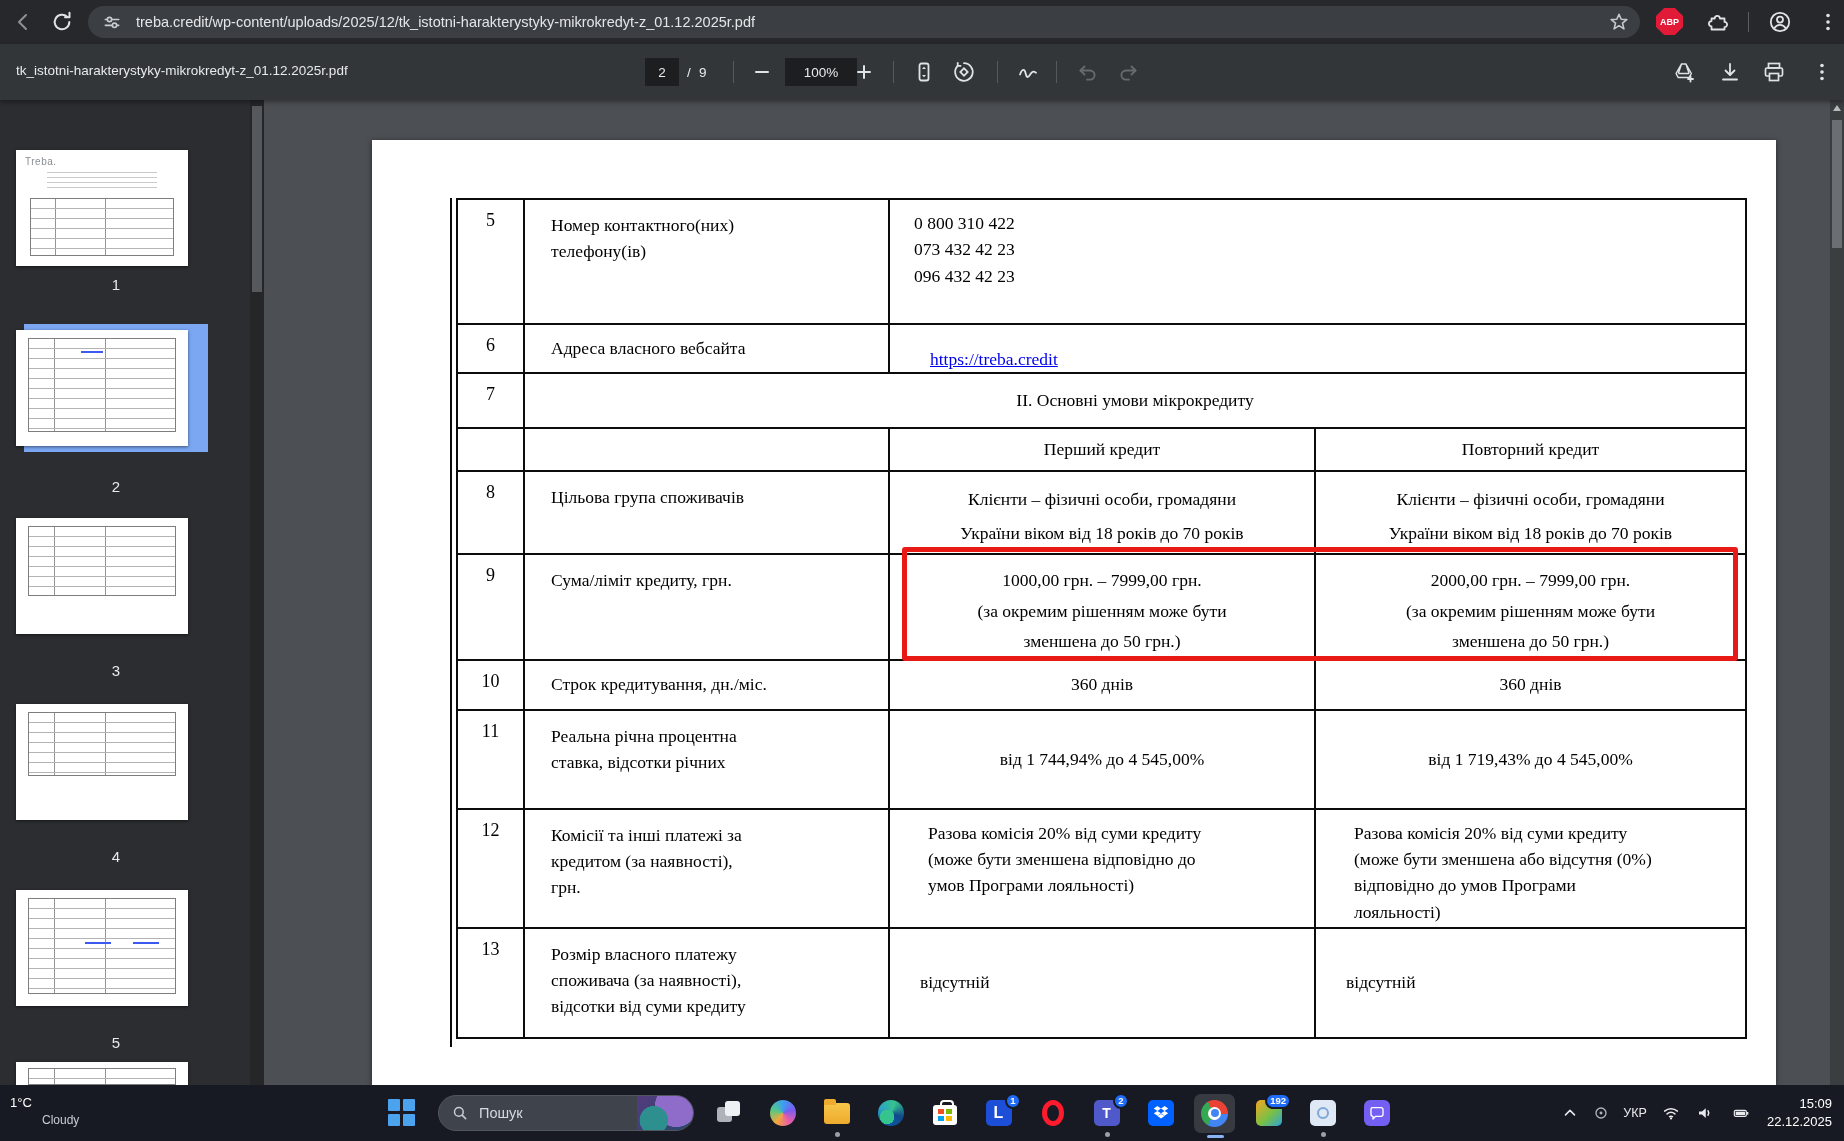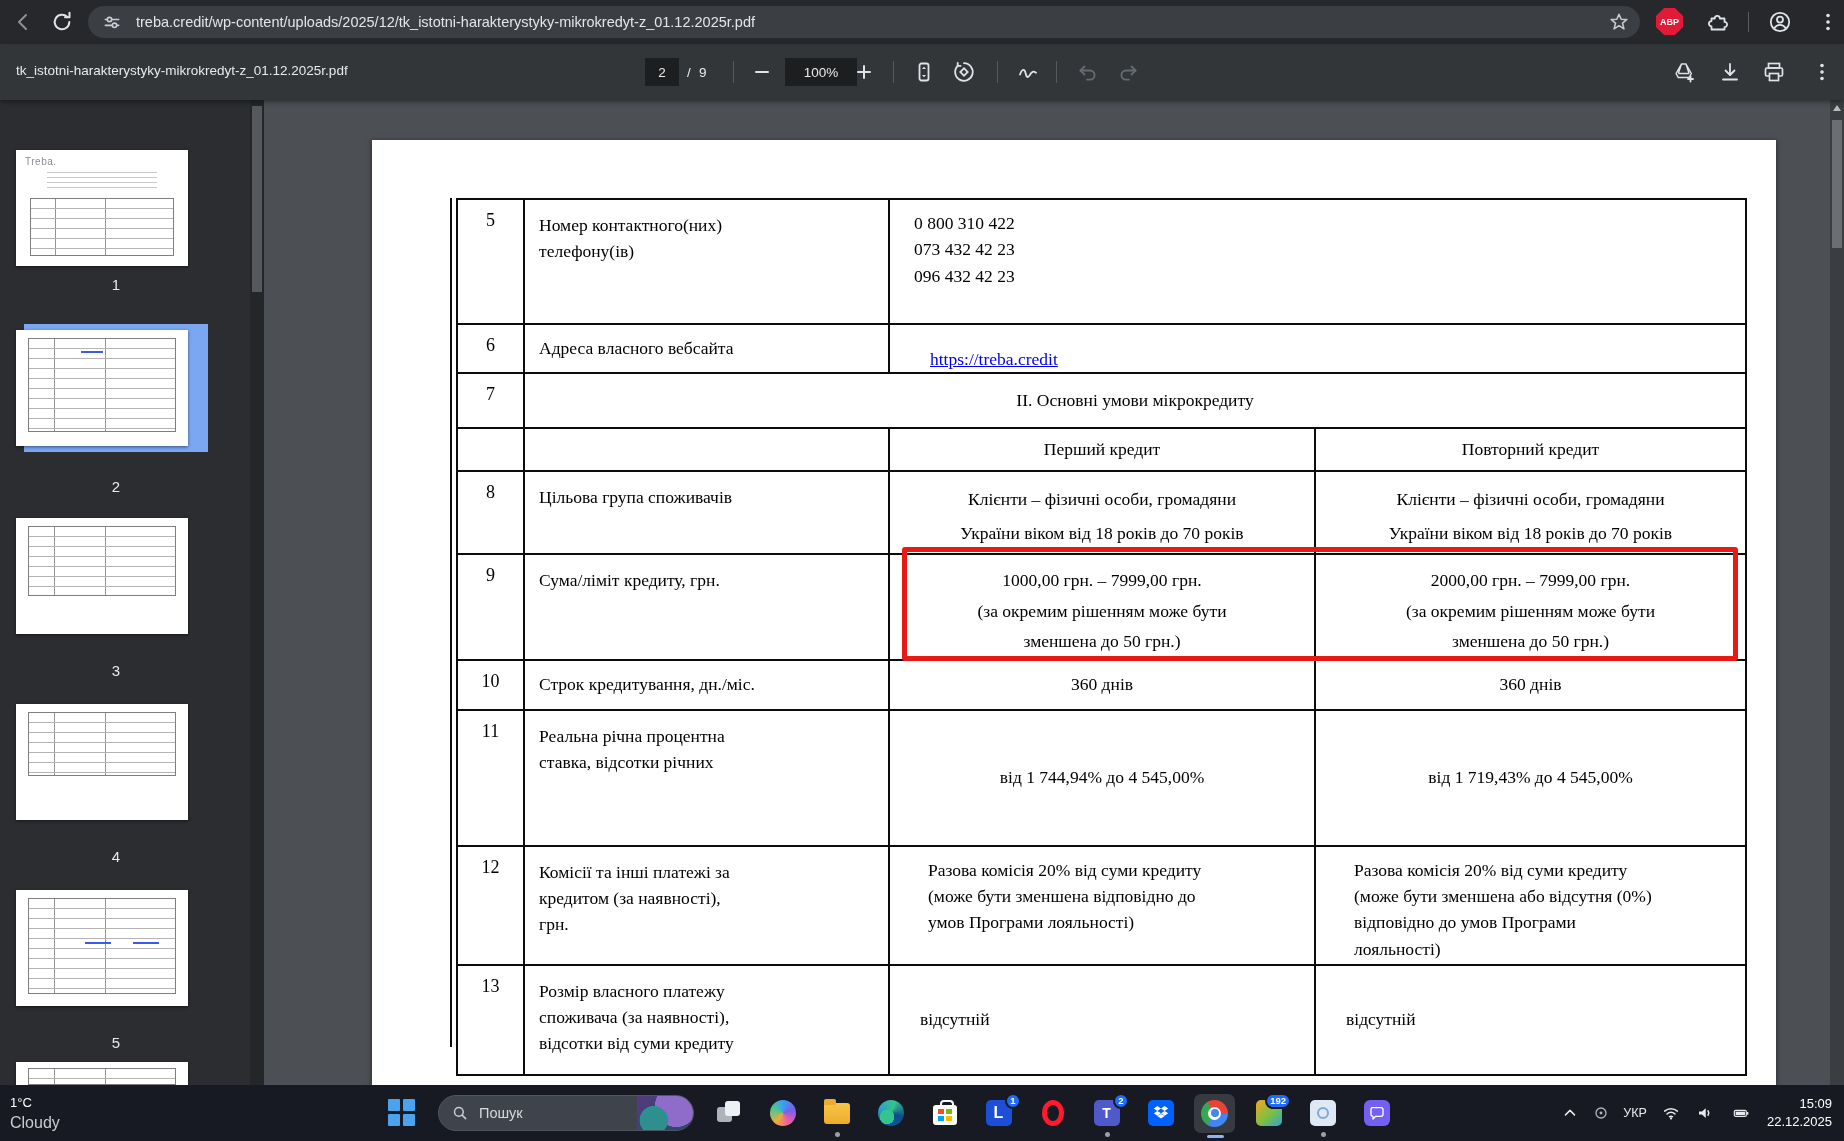--- a/index.html
+++ b/index.html
@@ -50,41 +50,41 @@
   .side-scroll .sthumb { position:absolute; left:2px; top:6px; width:10px; height:186px; background:#55585c; }
 
   .page { position:absolute; left:372px; top:40px; width:1404px; height:945px; background:#fff;
           box-shadow:0 1px 5px rgba(0,0,0,.55); }
   .tablewrap { position:absolute; left:84px; top:58px; width:1289px; height:849px; }
   .tablewrap::before { content:""; position:absolute; left:-6px; top:0; width:2px; height:100%; background:#0a0a0a; }
   .doc-table { border-collapse:collapse; table-layout:fixed; width:1289px;
                font-family:"Liberation Serif",serif; color:#000; }
   .doc-table td { border:2px solid #0c0c0c; font-size:17.5px; padding:2px 8px; vertical-align:middle; }
   .doc-table .num { text-align:center; vertical-align:top; padding-top:10px; font-size:18px; }
-  .doc-table .lbl { text-align:left; vertical-align:top; padding-top:12px; padding-left:14px;
+  .doc-table .lbl { text-align:left; vertical-align:top; padding-top:12px; padding-left:26px;
                     white-space:pre-line; line-height:1.5; }
   .doc-table .ctr { text-align:center; white-space:pre-line; }
   .doc-table .lft { text-align:left; white-space:pre-line; }
   .vtop { vertical-align:top !important; padding-top:10px !important; }
   .lh-big { line-height:1.95;border-radius:12px; }
   .lh-mid { line-height:1.75; }
   .lh-sm  { line-height:1.5; }
   .doclink { color:#0000ee; text-decoration:underline; }
   .redbox { position:absolute; left:446px; top:349px; width:836px; height:114px;
             border:5px solid #e81a16; border-radius:3px; pointer-events:auto; }
 
   .page-scroll { position:absolute; left:1830px; top:0; width:14px; height:985px; background:#3b3e41; }
   .page-scroll .up { position:absolute; left:0; top:0; width:14px; height:16px; display:flex; align-items:center; justify-content:center; }
   .page-scroll .up i { width:0; height:0; border-left:4px solid transparent; border-right:4px solid transparent; border-bottom:6px solid #b8bbbe; }
   .page-scroll .pthumb { position:absolute; left:2px; top:20px; width:10px; height:128px; background:#6b6e72; }
 
   
   .taskbar { position:absolute; left:0; top:1085px; width:1844px; height:56px; background:#171a22; }
   .weather { position:absolute; left:10px; top:9px; color:#fff; font-size:13px; line-height:1.4; }
-  .weather .desc { color:#c9cdd3; font-size:16px; }
+  .weather .desc { color:#c9cdd3; font-size:12px;margin-left:32px; }
   .startbtn { position:absolute; left:388px; top:14px; width:28px; height:28px; display:grid;
               grid-template-columns:12px 12px; grid-template-rows:12px 12px; gap:3px; }
   .startbtn i { background:#4ba3ee; border-radius:1px; }
   .searchbox { position:absolute; left:438px; top:10px; width:256px; height:36px; background:#3f434c;
                border:1px solid #51555f; border-radius:18px; display:flex; align-items:center; overflow:hidden; }
   .searchbox .ph { color:#d6d9de; font-size:14.5px; margin-left:10px; flex:1; }
   .searchbox .scene { width:56px; height:36px; margin-left:auto;
       background: radial-gradient(circle at 30% 70%, #2e8f8f 0 30%, transparent 31%),
                   radial-gradient(circle at 70% 30%, #8f6cc9 0 45%, transparent 46%),
                   linear-gradient(135deg, #553a7d, #274a6d); }
@@ -341,21 +341,21 @@
 зменшена до 50 грн.)</td>
           </tr>
 
           <tr style="height:50px">
             <td class="num">10</td>
             <td class="lbl" style="padding-top:10px">Строк кредитування, дн./міс.</td>
             <td class="ctr">360 днів</td>
             <td class="ctr">360 днів</td>
           </tr>
 
-          <tr style="height:136px">
+          <tr style="height:99px">
             <td class="num">11</td>
             <td class="lbl">Реальна річна процентна
 ставка, відсотки річних</td>
             <td class="ctr">від 1 744,94% до 4 545,00%</td>
             <td class="ctr">від 1 719,43% до 4 545,00%</td>
           </tr>
 
           <tr style="height:118px">
             <td class="num">12</td>
             <td class="lbl">Комісії та інші платежі за

